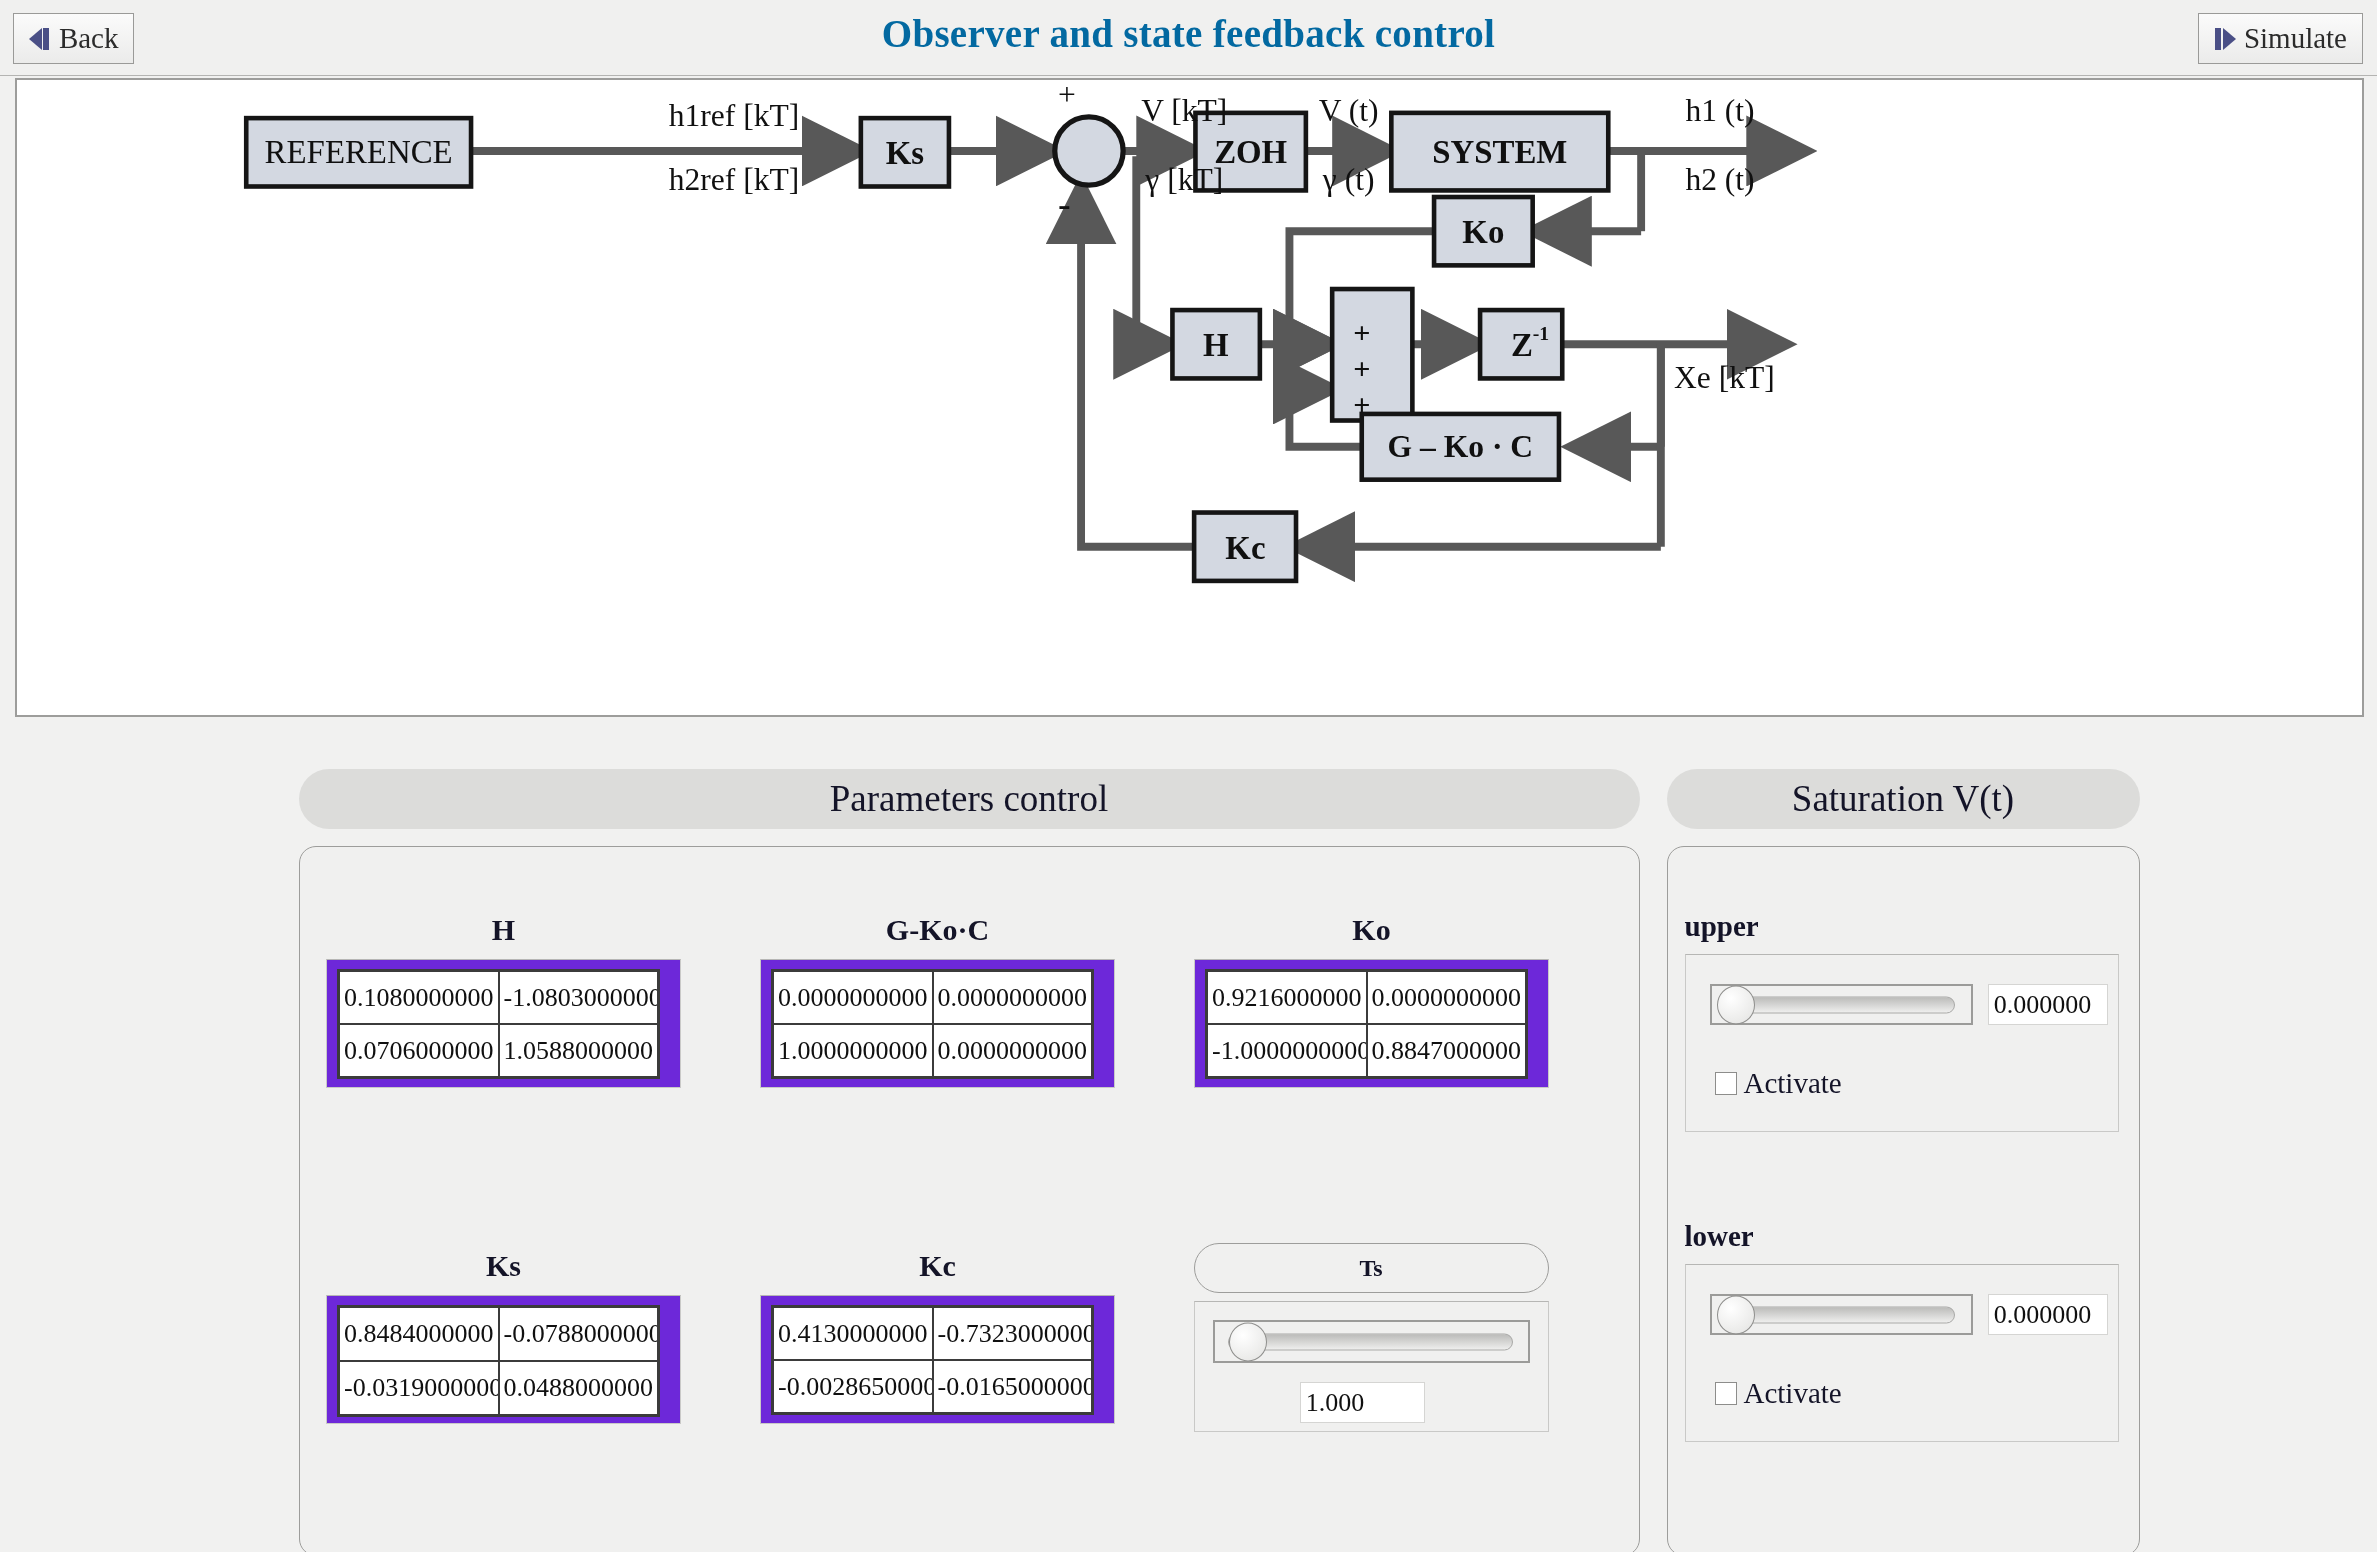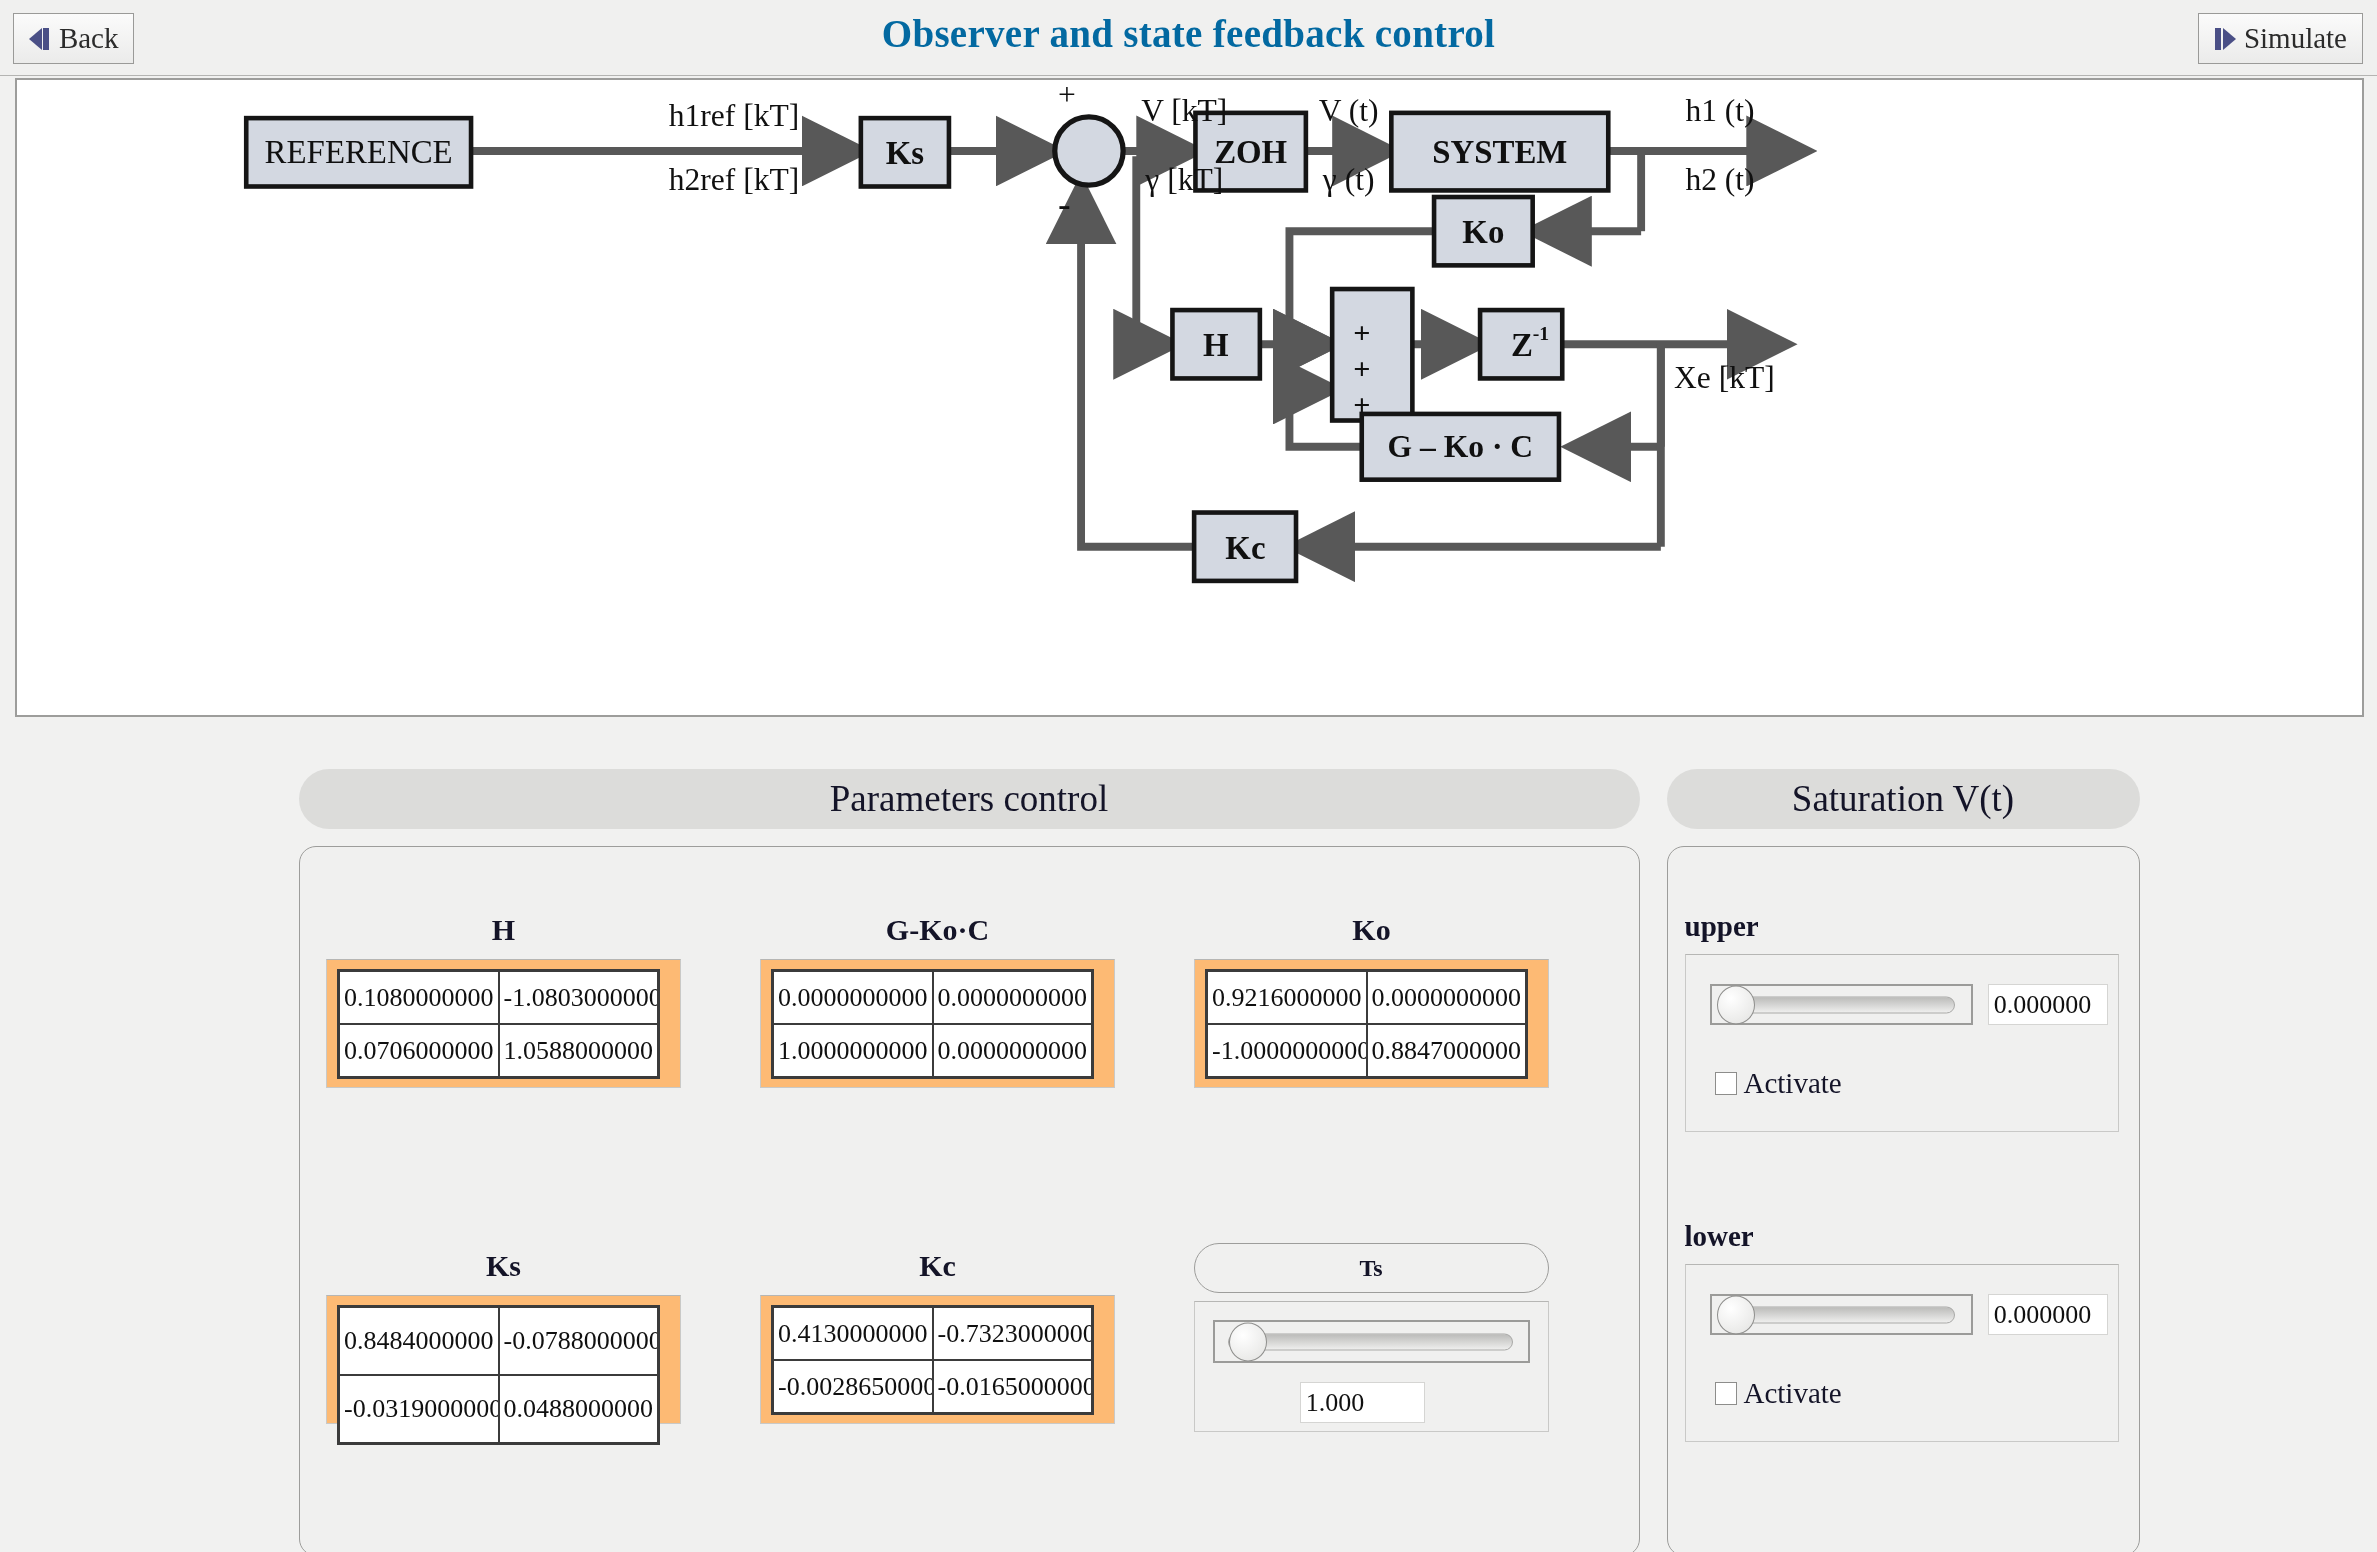--- a/index.html
+++ b/index.html
@@ -81,21 +81,21 @@
   }
   #params-panel{left:284px;top:92px;width:1341px;height:710px;}
   #sat-panel{left:1652px;top:92px;width:473px;height:710px;}
 
   .grp-title{
     position:absolute;font-size:30px;font-weight:bold;color:#141428;
     text-align:center;
   }
   .matrix-frame{
     position:absolute;border:1.3px solid #c9c9c7;border-top:1.3px solid #b6b6b4;
-    background:#fdba74;box-sizing:border-box;
+    background:#6d28d9;box-sizing:border-box;
   }
   .matrix{
     position:absolute;left:10.5px;top:9.2px;
     border:2.6px solid #3b3b3b;box-sizing:border-box;
     background:#fbfbfb;
     display:grid;grid-template-columns:1fr 1fr;grid-template-rows:1fr 1fr;
   }
   .cell{
     border:1.3px solid #3b3b3b;
     background:#ffffff;
@@ -319,21 +319,21 @@
       <div class="matrix" style="width:323px;height:110px;">
         <div class="cell">0.9216000000</div>
         <div class="cell">0.0000000000</div>
         <div class="cell">-1.0000000000</div>
         <div class="cell">0.8847000000</div>
       </div>
     </div>
 
     <div class="grp-title" style="left:20px;top:402px;width:368px;">Ks</div>
     <div class="matrix-frame" style="left:26px;top:448px;width:355px;height:129px;">
-      <div class="matrix" style="width:323px;height:140px;">
+      <div class="matrix" style="width:323px;height:112px;">
         <div class="cell">0.8484000000</div>
         <div class="cell">-0.0788000000</div>
         <div class="cell">-0.0319000000</div>
         <div class="cell">0.0488000000</div>
       </div>
     </div>
 
     <div class="grp-title" style="left:454px;top:402px;width:368px;">Kc</div>
     <div class="matrix-frame" style="left:460px;top:448px;width:355px;height:129px;">
       <div class="matrix" style="width:323px;height:110px;">

